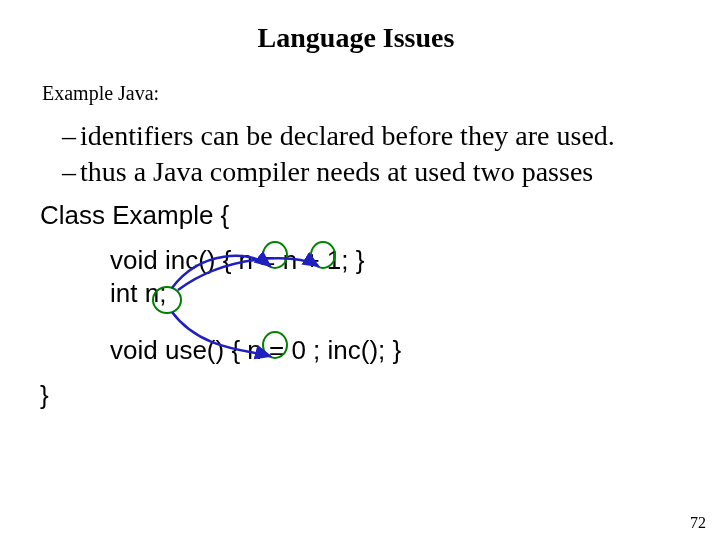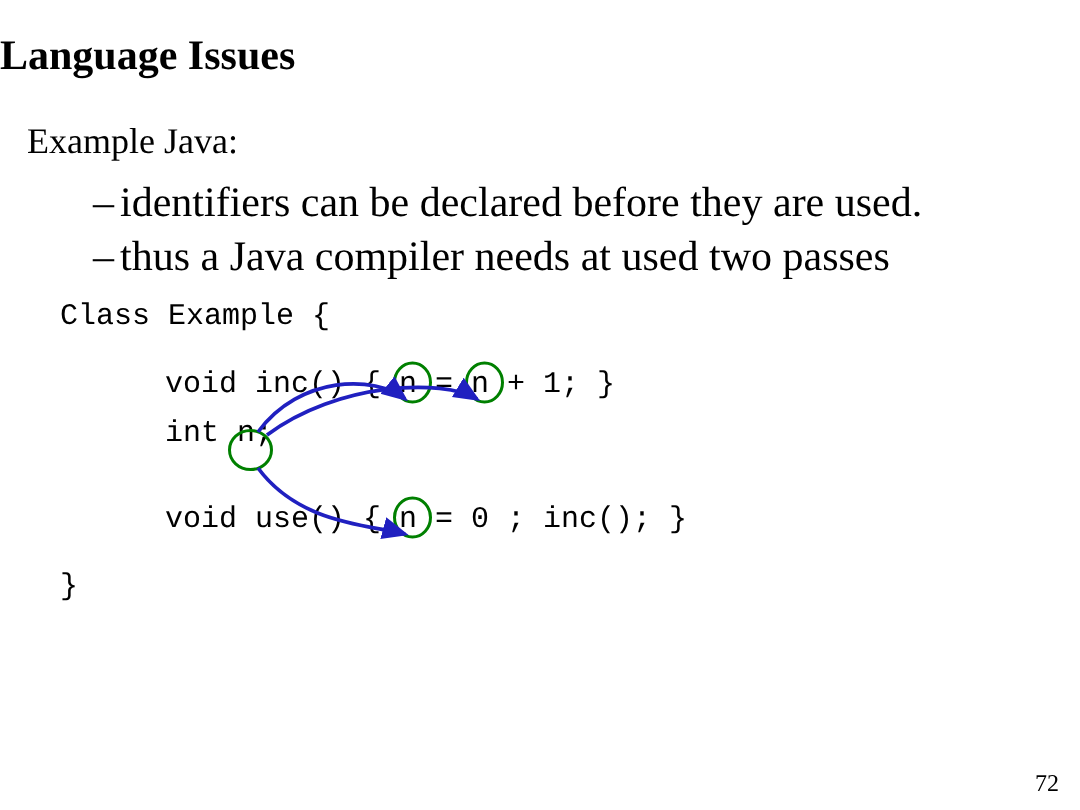--- a/index.html
+++ b/index.html
@@ -15,46 +15,46 @@
   .slide {
     position: relative;
     width: 720px;
     height: 540px;
   }
   .title {
     position: absolute;
     top: 22px;
     left: 0;
     width: 712px;
-    text-align: left;
+    text-align: center;
     font-size: 28px;
     font-weight: bold;
   }
   .subhead {
     position: absolute;
     top: 82px;
-    left: 18px;
-    font-size: 24px;
+    left: 42px;
+    font-size: 20px;
   }
   .bullets {
     position: absolute;
     top: 118px;
     left: 62px;
     font-size: 28px;
     line-height: 1.3;
   }
   .bullets .dash {
     display: inline-block;
     width: 18px;
   }
   .code {
     position: absolute;
     left: 40px;
-    font-family: Liberation Mono, monospace;
-    font-size: 20px;
+    font-family: Liberation Sans, sans-serif;
+    font-size: 26px;
     white-space: pre;
   }
   .c-class  { top: 200px; }
   .c-inc    { top: 245px; left: 110px; }
   .c-int    { top: 278px; left: 110px; }
   .c-use    { top: 335px; left: 110px; }
   .c-close  { top: 380px; }
   .svg-annot {
     position: absolute;
     top: 0;

